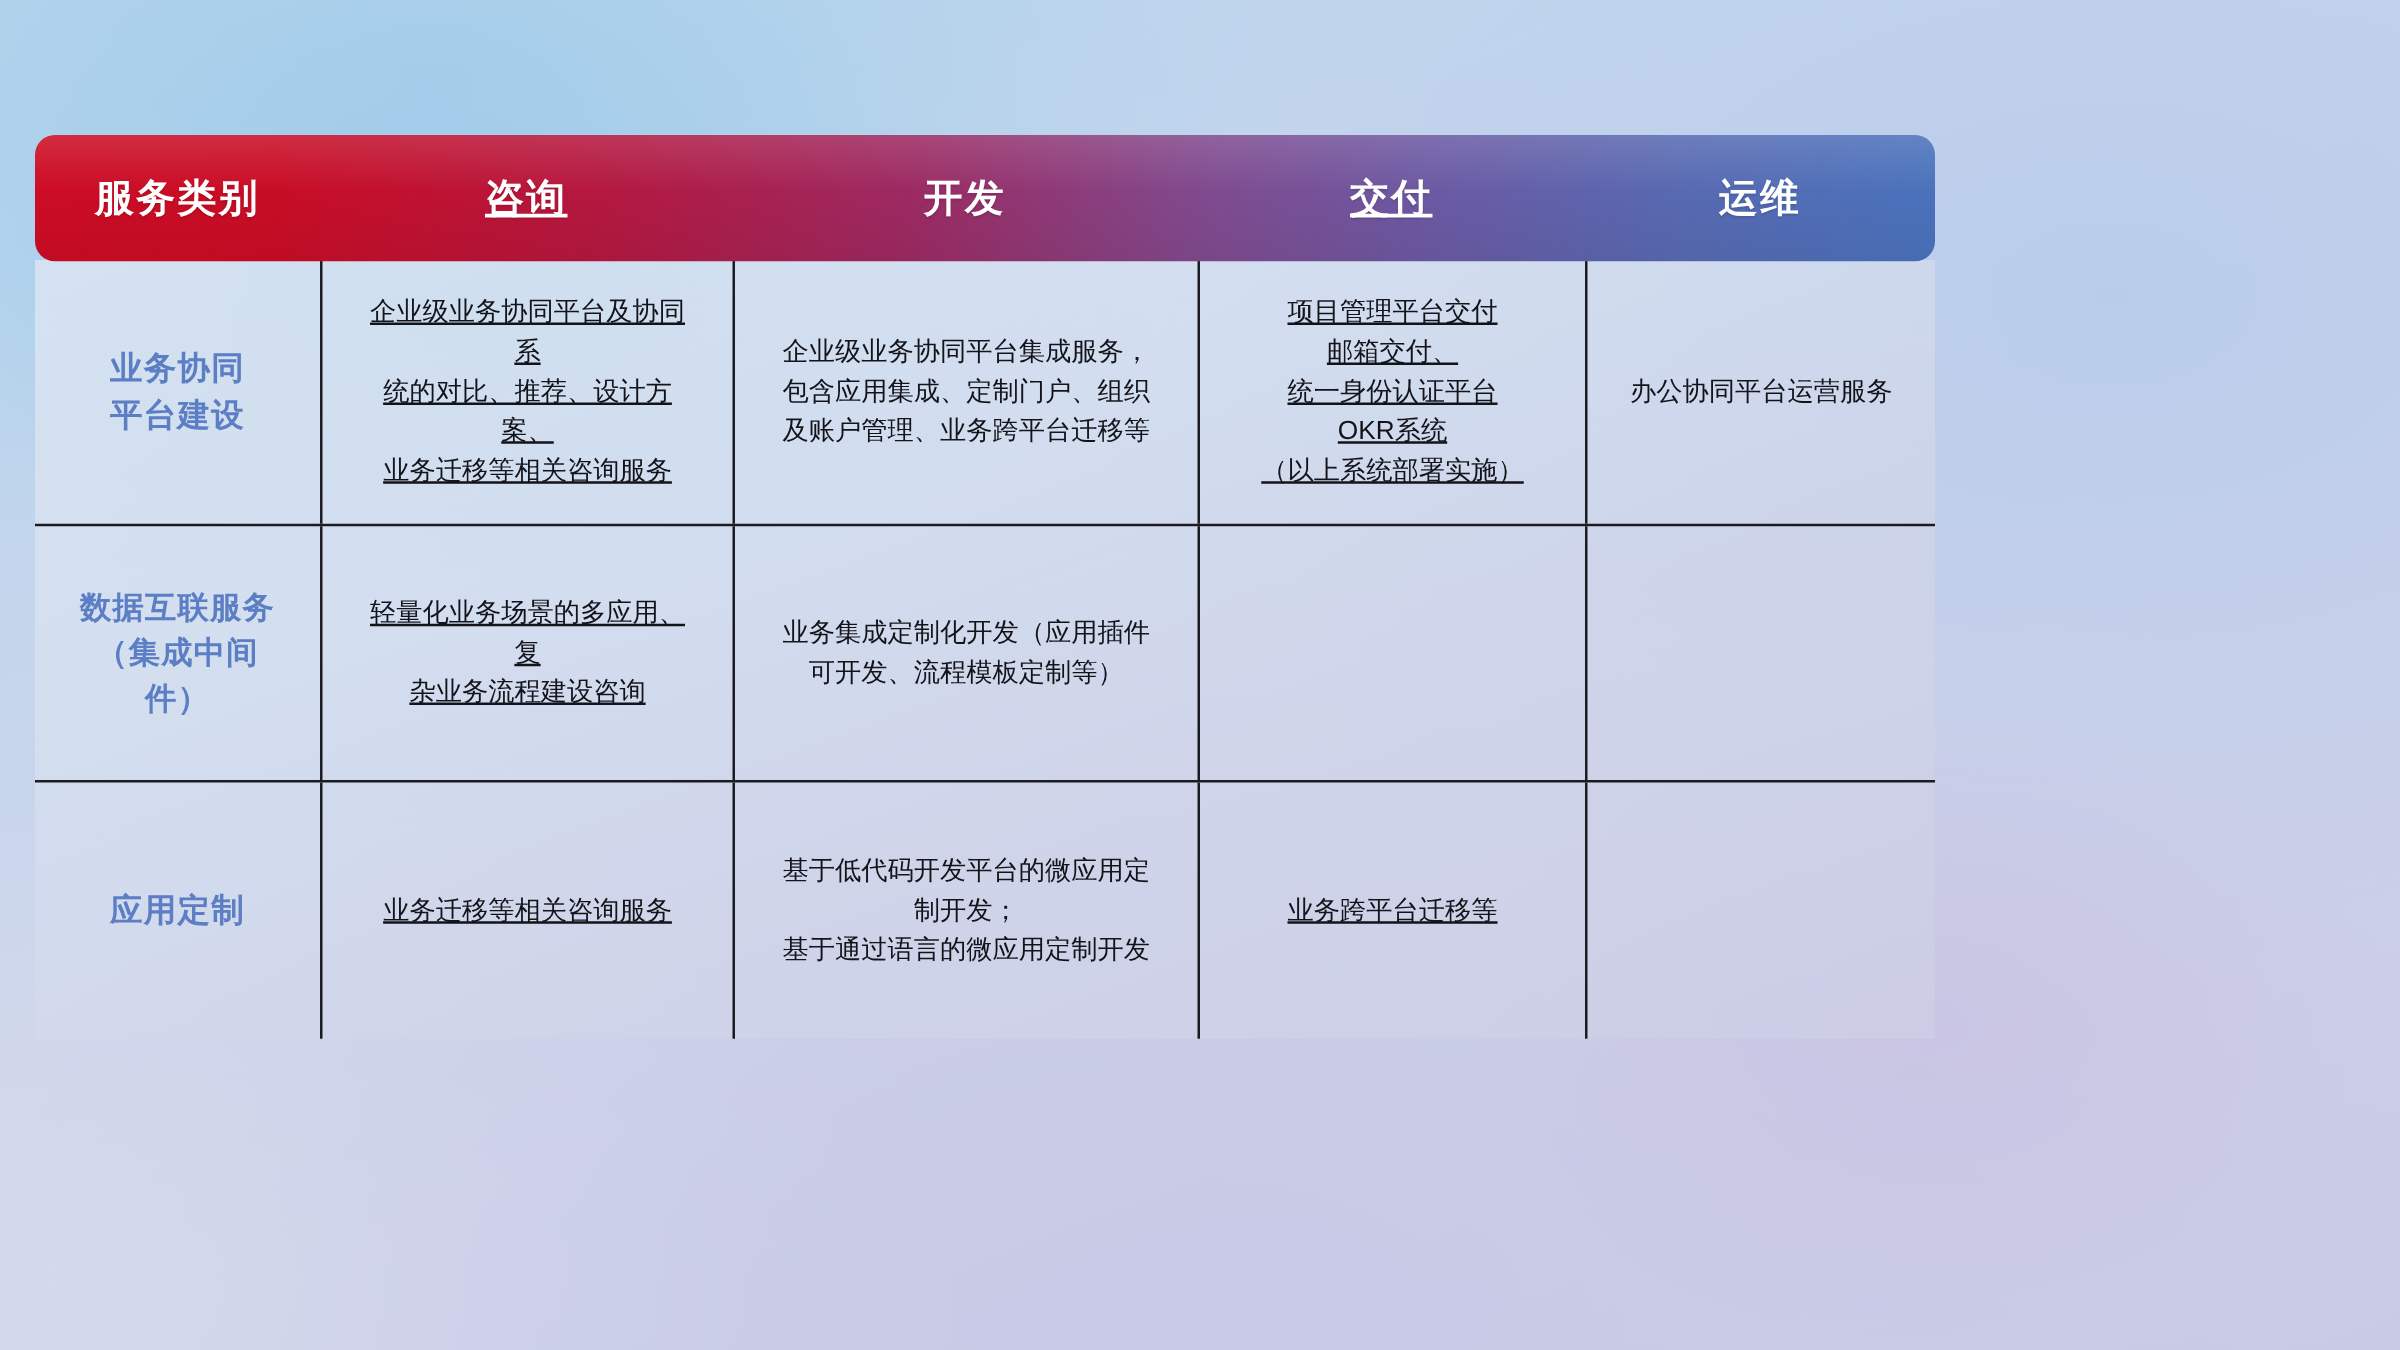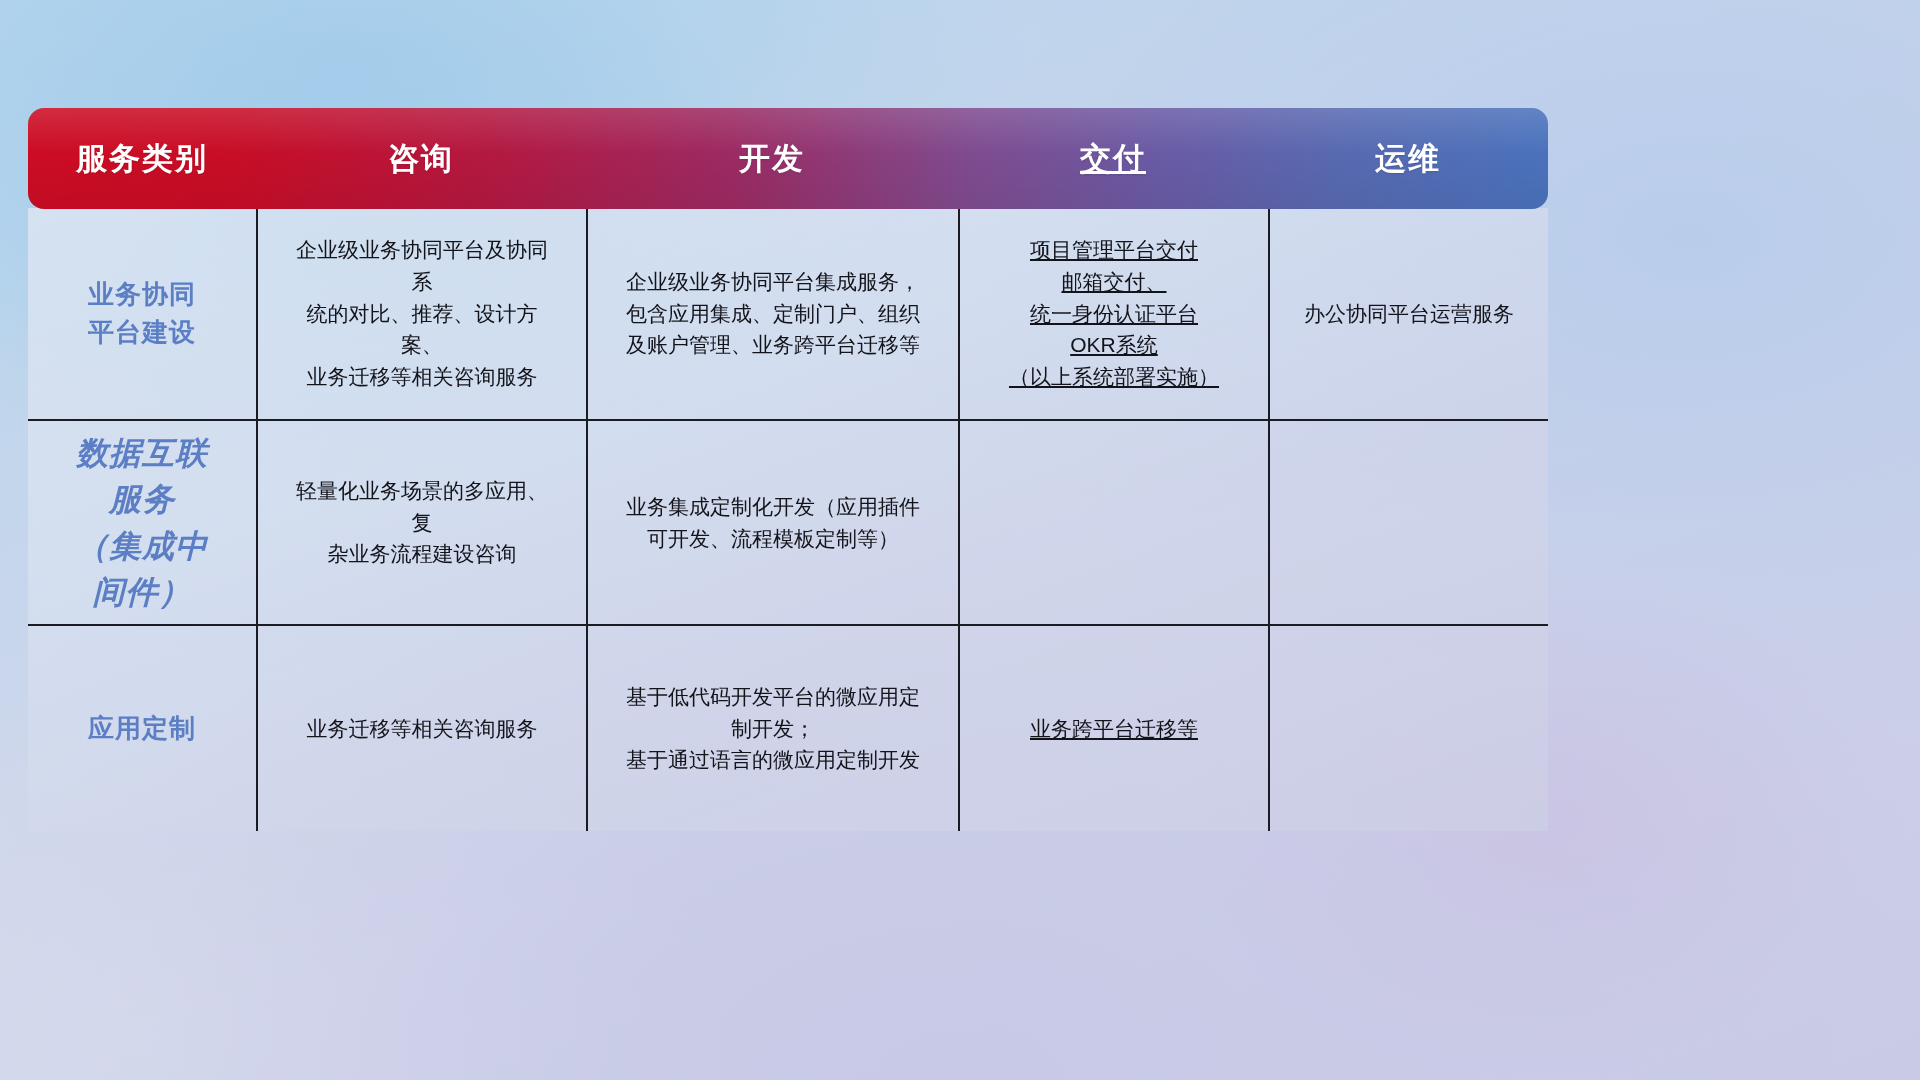--- a/index.html
+++ b/index.html
@@ -112,25 +112,25 @@
   }
   .bcell + .bcell { border-left: 2px solid #1b1b24; }
   .bcell.catcol {
     color: #5b7ec4;
     font-weight: 700;
     font-size: 26px;
     line-height: 1.45;
     letter-spacing: 1px;
     border-left: none;
   }
-  .bcell.catcol.small { font-size: 32px; font-style: italic; }
+  .bcell.catcol.small { font-size: 25px; }
 
   
   .c0 { width: 228px; }
-  .c1 { width: 330px; }
+  .c1 { width: 330px; text-decoration: underline; }
   .c2 { width: 372px; }
   .c3 { width: 310px; text-decoration: underline; }
   .c4 { width: 280px; }
 
   #row-0 { height: 211px; }
   #row-1 { height: 205px; }
   #row-2 { height: 207px; }
 </style>
 </head>
 <body>

